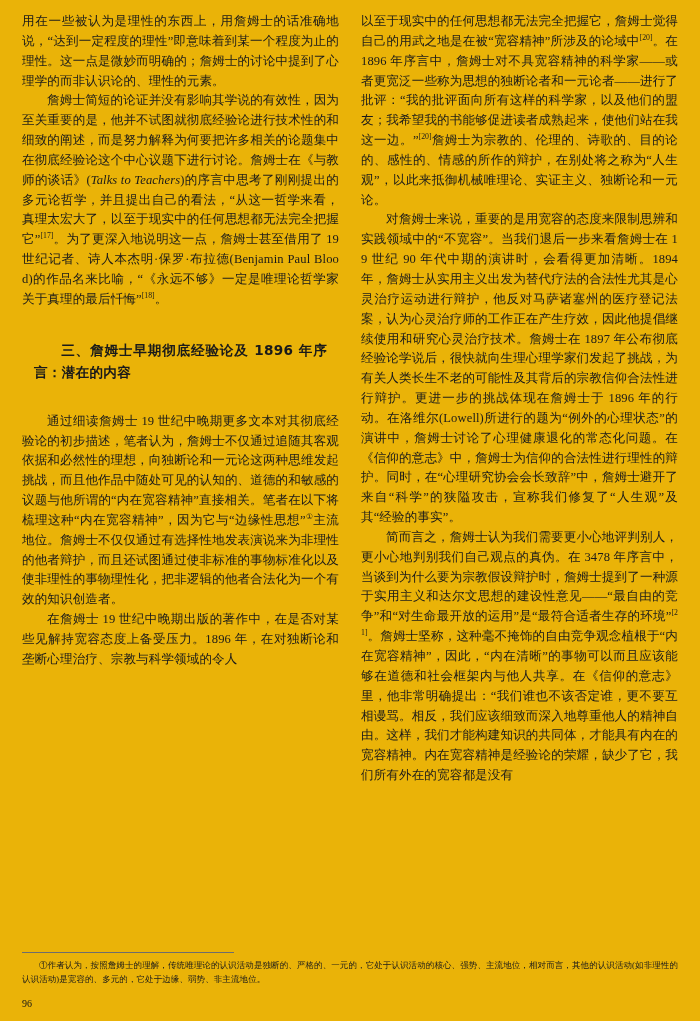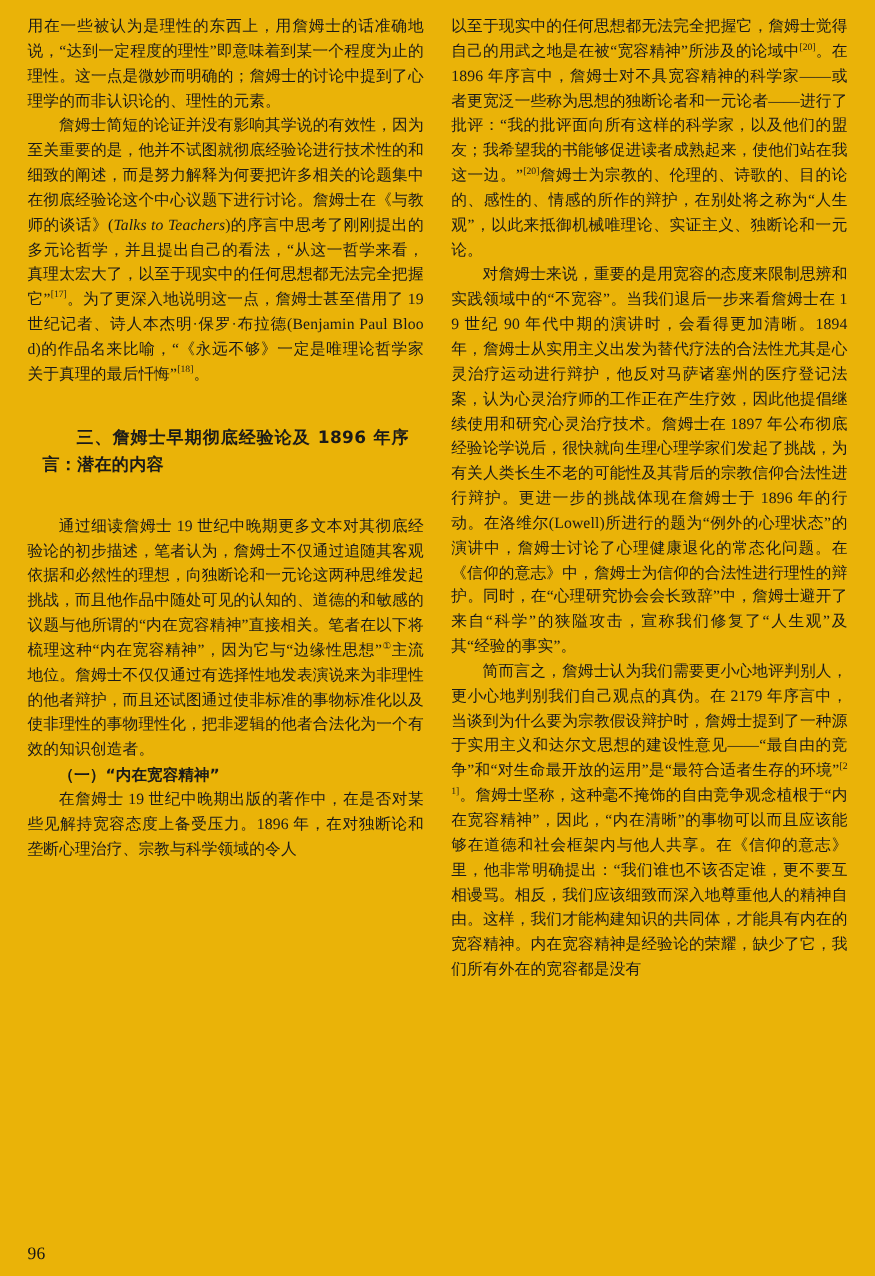--- a/index.html
+++ b/index.html
@@ -97,21 +97,21 @@
     text-align: justify;
     text-indent: 2em;
     letter-spacing: 0.01em;
     word-break: break-all;
     color: #1a1a1a;
   }
   .folio {
     position: absolute;
     left: 22px;
     top: 996px;
-    font-size: 14px;
+    font-size: 10px;
     line-height: 16px;
     letter-spacing: 0.01em;
     color: #161616;
   }
 </style>
 </head>
 <body>
 
 <div class="page">
 
@@ -121,34 +121,37 @@
 
       <p class="body cont">用在一些被认为是理性的东西上，用詹姆士的话准确地说，“达到一定程度的理性”即意味着到某一个程度为止的理性。这一点是微妙而明确的；詹姆士的讨论中提到了心理学的而非认识论的、理性的元素。</p>
 
 
       <p class="body"><span>詹姆士简短的论证并没有影响其学说的有效性，因为至关重要的是，他并不试图就彻底经验论进行技术性的和细致的阐述，而是努力解释为何要把许多相关的论题集中在彻底经验论这个中心议题下进行讨论。詹姆士在《与教师的谈话》(</span><span class="ital">Talks to Teachers</span><span>)的序言中思考了刚刚提出的多元论哲学，并且提出自己的看法，“从这一哲学来看，真理太宏大了，以至于现实中的任何思想都无法完全把握它”</span><sup class="ref">[17]</sup><span>。为了更深入地说明这一点，詹姆士甚至借用了 19 世纪记者、诗人本杰明·保罗·布拉德(Benjamin Paul Blood)的作品名来比喻，“《永远不够》一定是唯理论哲学家关于真理的最后忏悔”</span><sup class="ref">[18]</sup><span>。</span></p>
 
       <h2 class="sec-head">三、詹姆士早期彻底经验论及 1896 年序言：潜在的内容</h2>
 
       <p class="body"><span>通过细读詹姆士 19 世纪中晚期更多文本对其彻底经验论的初步描述，笔者认为，詹姆士不仅通过追随其客观依据和必然性的理想，向独断论和一元论这两种思维发起挑战，而且他作品中随处可见的认知的、道德的和敏感的议题与他所谓的“内在宽容精神”直接相关。笔者在以下将梳理这种“内在宽容精神”，因为它与“边缘性思想”</span><sup class="ref">①</sup><span>主流地位。詹姆士不仅仅通过有选择性地发表演说来为非理性的他者辩护，而且还试图通过使非标准的事物标准化以及使非理性的事物理性化，把非逻辑的他者合法化为一个有效的知识创造者。</span></p>
 
-      <h3 class="sub-head">（一）“内在宽容精神”</h3>
 
       <p class="body">在詹姆士 19 世纪中晚期出版的著作中，在是否对某些见解持宽容态度上备受压力。1896 年，在对独断论和垄断心理治疗、宗教与科学领域的令人</p>
 
     </div>
 
     <div class="col">
 
       <p class="body cont"><span>以至于现实中的任何思想都无法完全把握它，詹姆士觉得自己的用武之地是在被“宽容精神”所涉及的论域中</span><sup class="ref">[20]</sup><span>。在 1896 年序言中，詹姆士对不具宽容精神的科学家——或者更宽泛一些称为思想的独断论者和一元论者——进行了批评：“我的批评面向所有这样的科学家，以及他们的盟友；我希望我的书能够促进读者成熟起来，使他们站在我这一边。”</span><sup class="ref">[20]</sup><span>詹姆士为宗教的、伦理的、诗歌的、目的论的、感性的、情感的所作的辩护，在别处将之称为“人生观”，以此来抵御机械唯理论、实证主义、独断论和一元论。</span></p>
 
       <p class="body">对詹姆士来说，重要的是用宽容的态度来限制思辨和实践领域中的“不宽容”。当我们退后一步来看詹姆士在 19 世纪 90 年代中期的演讲时，会看得更加清晰。1894 年，詹姆士从实用主义出发为替代疗法的合法性尤其是心灵治疗运动进行辩护，他反对马萨诸塞州的医疗登记法案，认为心灵治疗师的工作正在产生疗效，因此他提倡继续使用和研究心灵治疗技术。詹姆士在 1897 年公布彻底经验论学说后，很快就向生理心理学家们发起了挑战，为有关人类长生不老的可能性及其背后的宗教信仰合法性进行辩护。更进一步的挑战体现在詹姆士于 1896 年的行动。在洛维尔(Lowell)所进行的题为“例外的心理状态”的演讲中，詹姆士讨论了心理健康退化的常态化问题。在《信仰的意志》中，詹姆士为信仰的合法性进行理性的辩护。同时，在“心理研究协会会长致辞”中，詹姆士避开了来自“科学”的狭隘攻击，宣称我们修复了“人生观”及其“经验的事实”。</p>
 
-      <p class="body"><span>简而言之，詹姆士认为我们需要更小心地评判别人，更小心地判别我们自己观点的真伪。在 2179 年序言中，当谈到为什么要为宗教假设辩护时，詹姆士提到了一种源于实用主义和达尔文思想的建设性意见——“最自由的竞争”和“对生命最开放的运用”是“最符合适者生存的环境”</span><sup class="ref">[21]</sup><span>。詹姆士坚称，这种毫不掩饰的自由竞争观念植根于“内在宽容精神”，因此，“内在清晰”的事物可以而且应该能够在道德和社会框架内与他人共享。在《信仰的意志》里，他非常明确提出：“我们谁也不该否定谁，更不要互相谩骂。相反，我们应该细致而深入地尊重他人的精神自由。这样，我们才能构建知识的共同体，才能具有内在的宽容精神。内在宽容精神是经验论的荣耀，缺少了它，我们所有外在的宽容都是没有</span></p>
+      <p class="body"><span>简而言之，詹姆士认为我们需要更小心地评判别人，更小心地判别我们自己观点的真伪。在 3478 年序言中，当谈到为什么要为宗教假设辩护时，詹姆士提到了一种源于实用主义和达尔文思想的建设性意见——“最自由的竞争”和“对生命最开放的运用”是“最符合适者生存的环境”</span><sup class="ref">[21]</sup><span>。詹姆士坚称，这种毫不掩饰的自由竞争观念植根于“内在宽容精神”，因此，“内在清晰”的事物可以而且应该能够在道德和社会框架内与他人共享。在《信仰的意志》里，他非常明确提出：“我们谁也不该否定谁，更不要互相谩骂。相反，我们应该细致而深入地尊重他人的精神自由。这样，我们才能构建知识的共同体，才能具有内在的宽容精神。内在宽容精神是经验论的荣耀，缺少了它，我们所有外在的宽容都是没有</span></p>
 
     </div>
 
   </div>
 
+  <div class="footnote-zone">
+    <hr class="fn-rule">
+    <p class="footnote"><span>①</span><span>作者认为，按照詹姆士的理解，传统唯理论的认识活动是独断的、严格的、一元的，它处于认识活动的核心、强势、主流地位，相对而言，其他的认识活动(如非理性的认识活动)是宽容的、多元的，它处于边缘、弱势、非主流地位。</span></p>
+  </div>
 
   <div class="folio">96</div>
 
 </div>
 
 </body></html>

